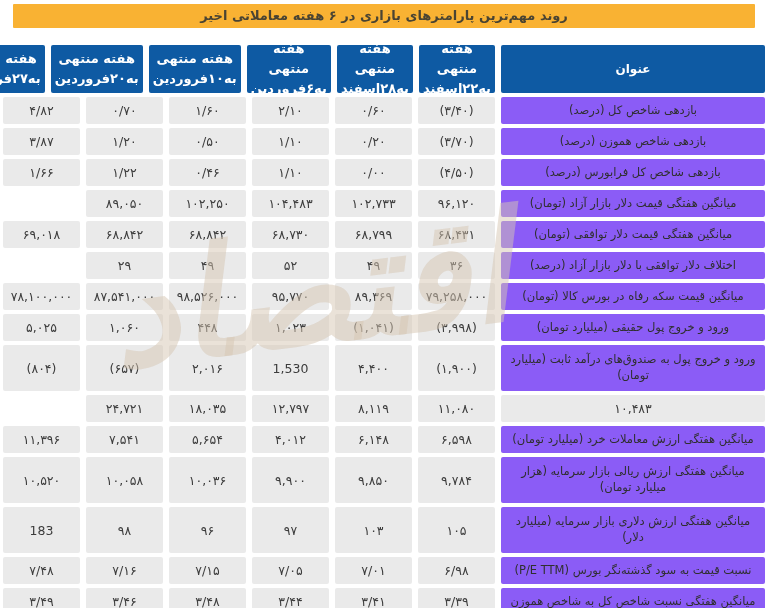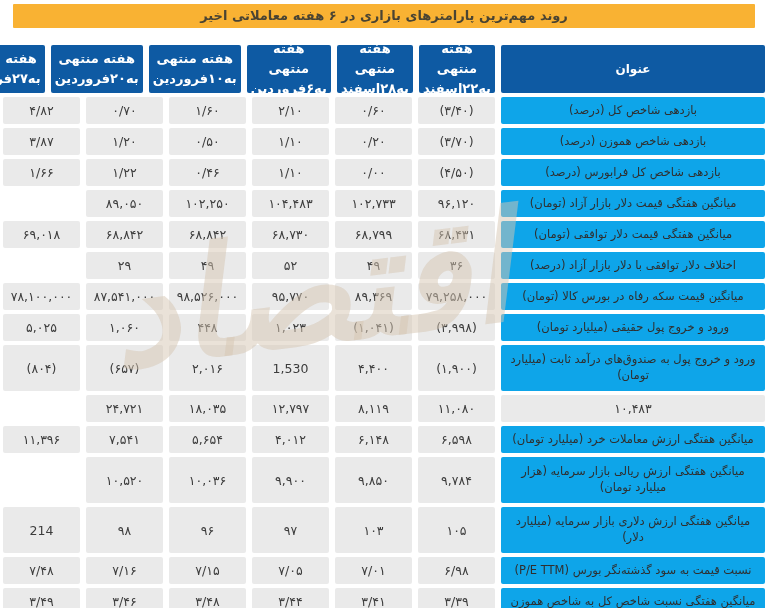--- a/index.html
+++ b/index.html
@@ -45,21 +45,21 @@
     background: #0E5AA3;
     color: #ffffff;
     font-size: 13px;
     font-weight: bold;
     height: 48px;
     line-height: 1.55;
     padding: 0 4px;
   }
   .title-head { font-size: 12px; }
   .label-cell {
-    background: #0ea5e9;
+    background: #8b5cf6;
     color: #2F2F2F;
     font-size: 11.5px;
     line-height: 1.35;
     padding: 0 8px;
   }
   .data-cell {
     background: #EAEAEA;
     color: #3C3C3C;
     font-size: 12.5px;
   }
@@ -192,30 +192,31 @@
         <div class="cell data-cell">۵,۶۵۴</div>
         <div class="cell data-cell">۷,۵۴۱</div>
         <div class="cell data-cell">۱۱,۳۹۶</div>
       </div>
       <div class="row tall">
         <div class="cell label-cell">میانگین هفتگی ارزش ریالی بازار سرمایه (هزار میلیارد تومان)</div>
         <div class="cell data-cell">۹,۷۸۴</div>
         <div class="cell data-cell">۹,۸۵۰</div>
         <div class="cell data-cell">۹,۹۰۰</div>
         <div class="cell data-cell">۱۰,۰۳۶</div>
+        <div class="cell data-cell">۱۰,۰۵۸</div>
         <div class="cell data-cell">۱۰,۵۲۰</div>
       </div>
       <div class="row tall">
         <div class="cell label-cell">میانگین هفتگی ارزش دلاری بازار سرمایه (میلیارد دلار)</div>
         <div class="cell data-cell">۱۰۵</div>
         <div class="cell data-cell">۱۰۳</div>
         <div class="cell data-cell">۹۷</div>
         <div class="cell data-cell">۹۶</div>
         <div class="cell data-cell">۹۸</div>
-        <div class="cell data-cell">214</div>
+        <div class="cell data-cell">183</div>
       </div>
       <div class="row single">
         <div class="cell label-cell">نسبت قیمت به سود گذشته‌نگر بورس (P/E TTM)</div>
         <div class="cell data-cell">۶/۹۸</div>
         <div class="cell data-cell">۷/۰۱</div>
         <div class="cell data-cell">۷/۰۵</div>
         <div class="cell data-cell">۷/۱۵</div>
         <div class="cell data-cell">۷/۱۶</div>
         <div class="cell data-cell">۷/۴۸</div>
       </div>

